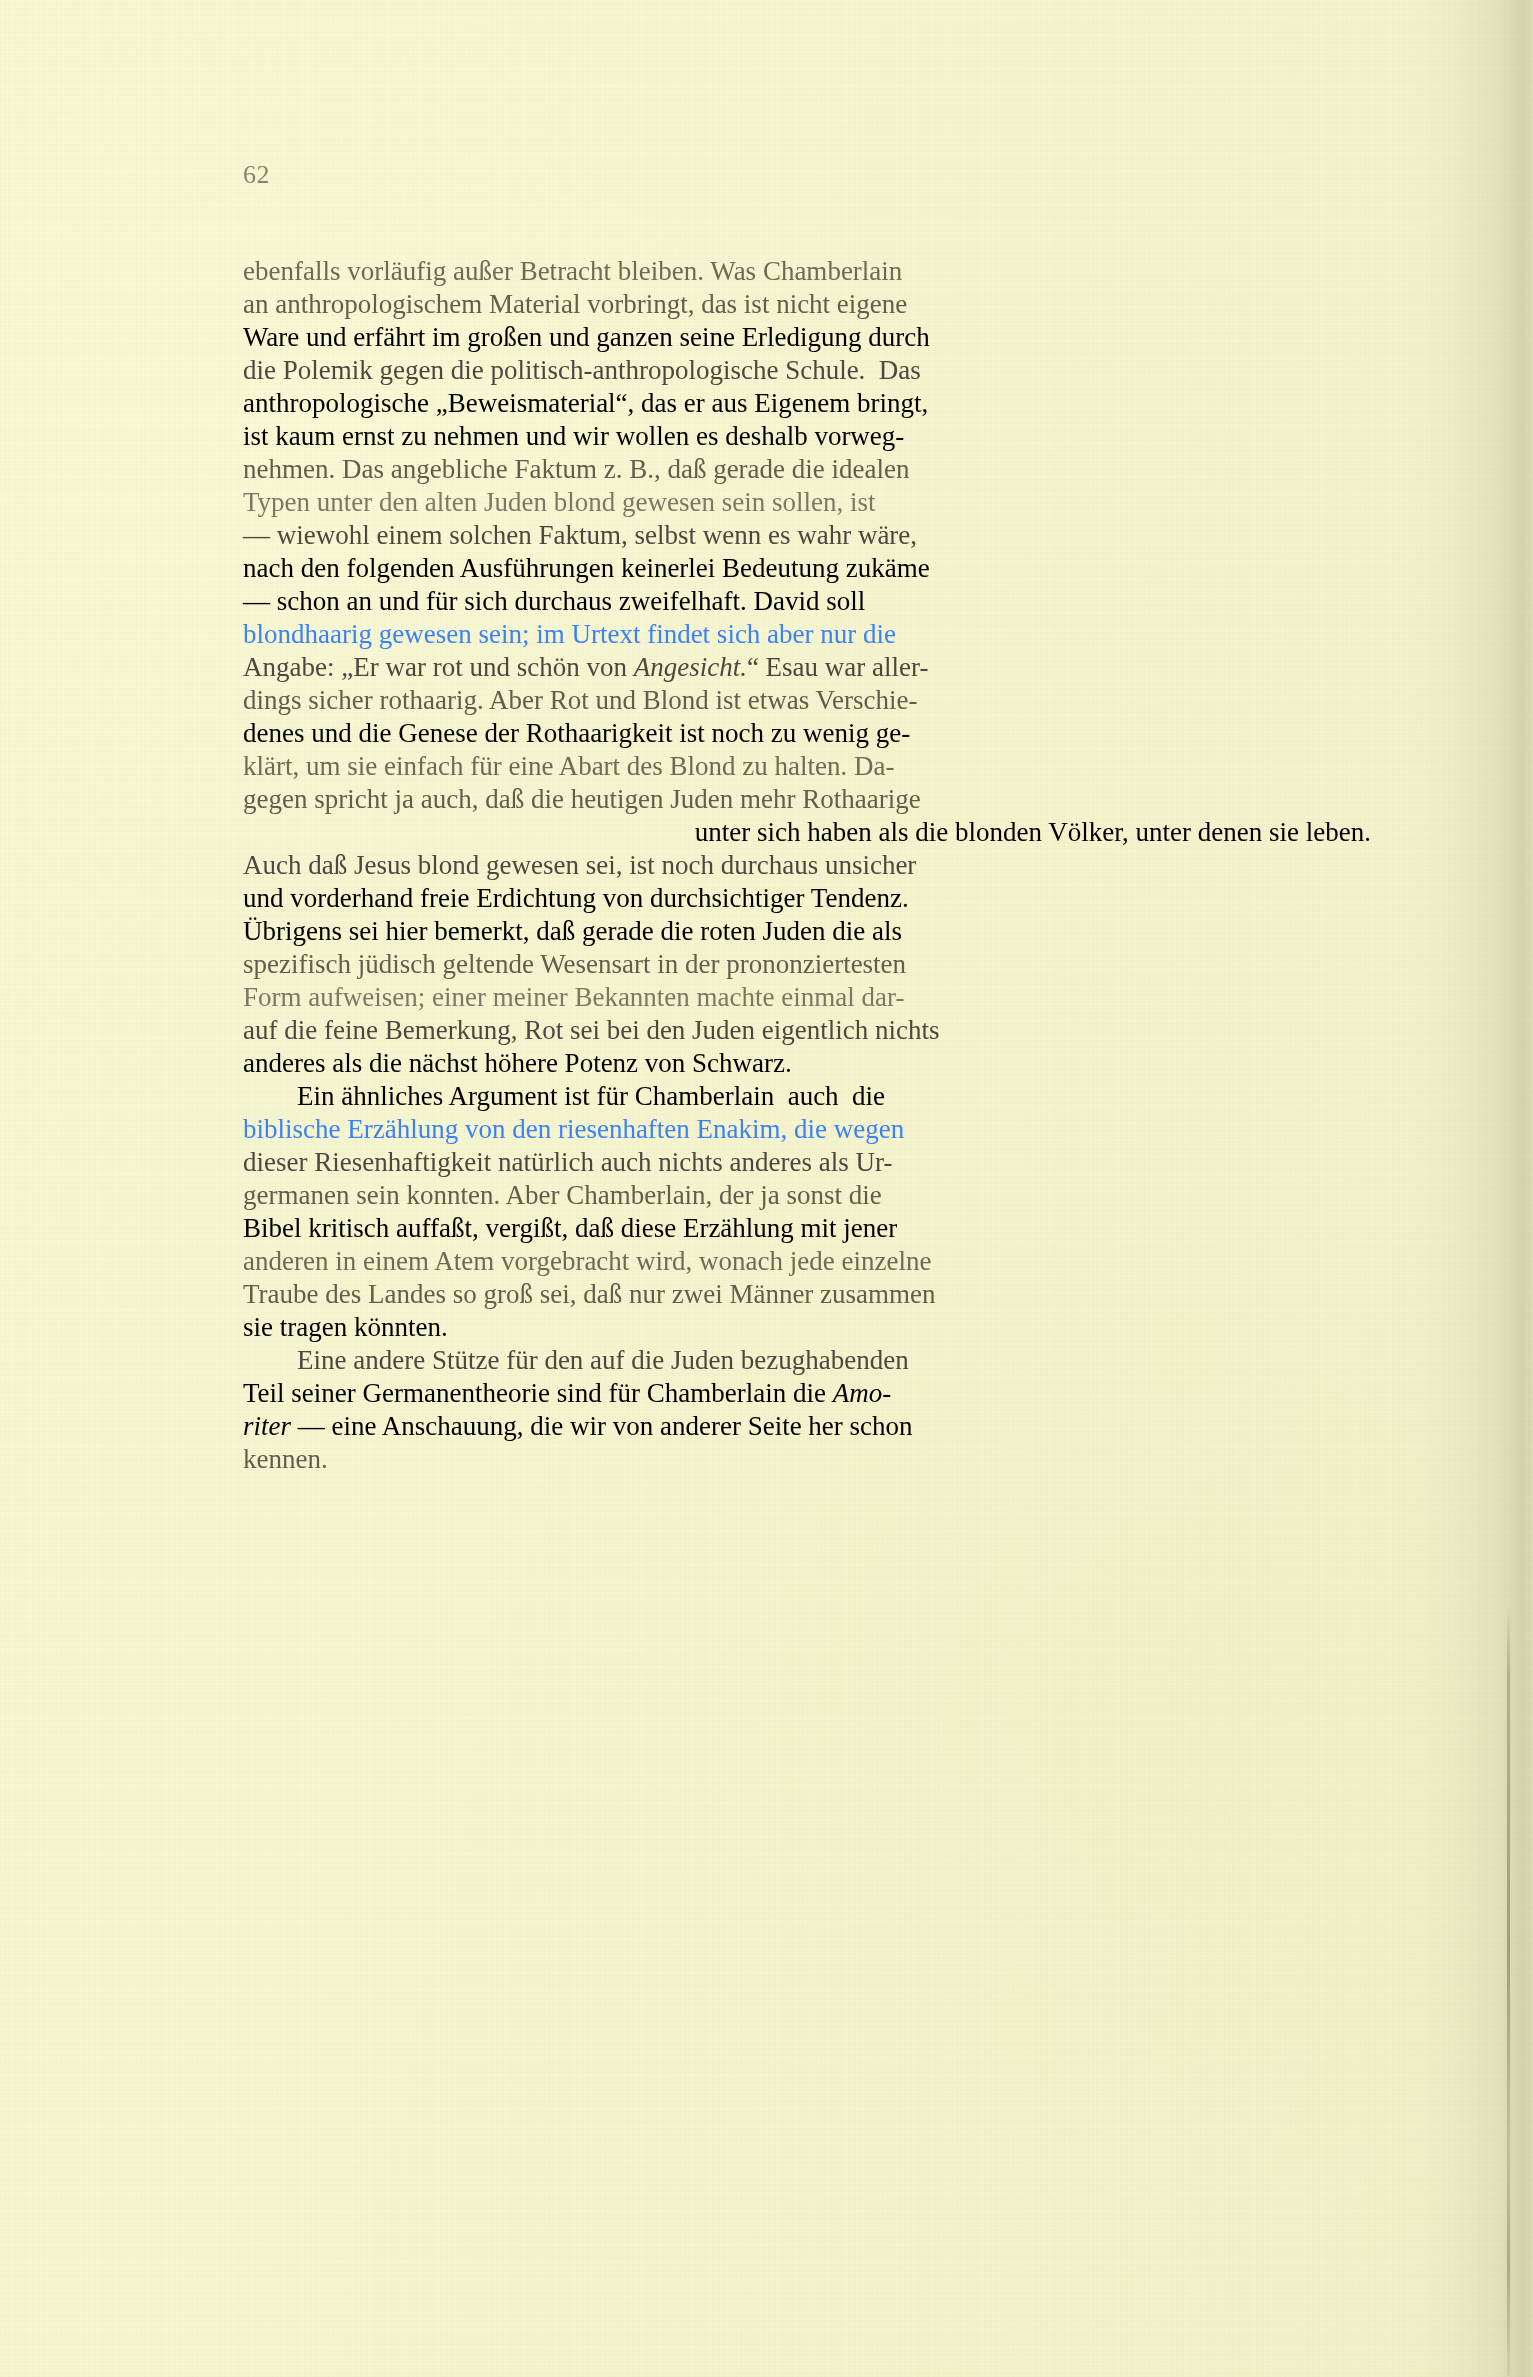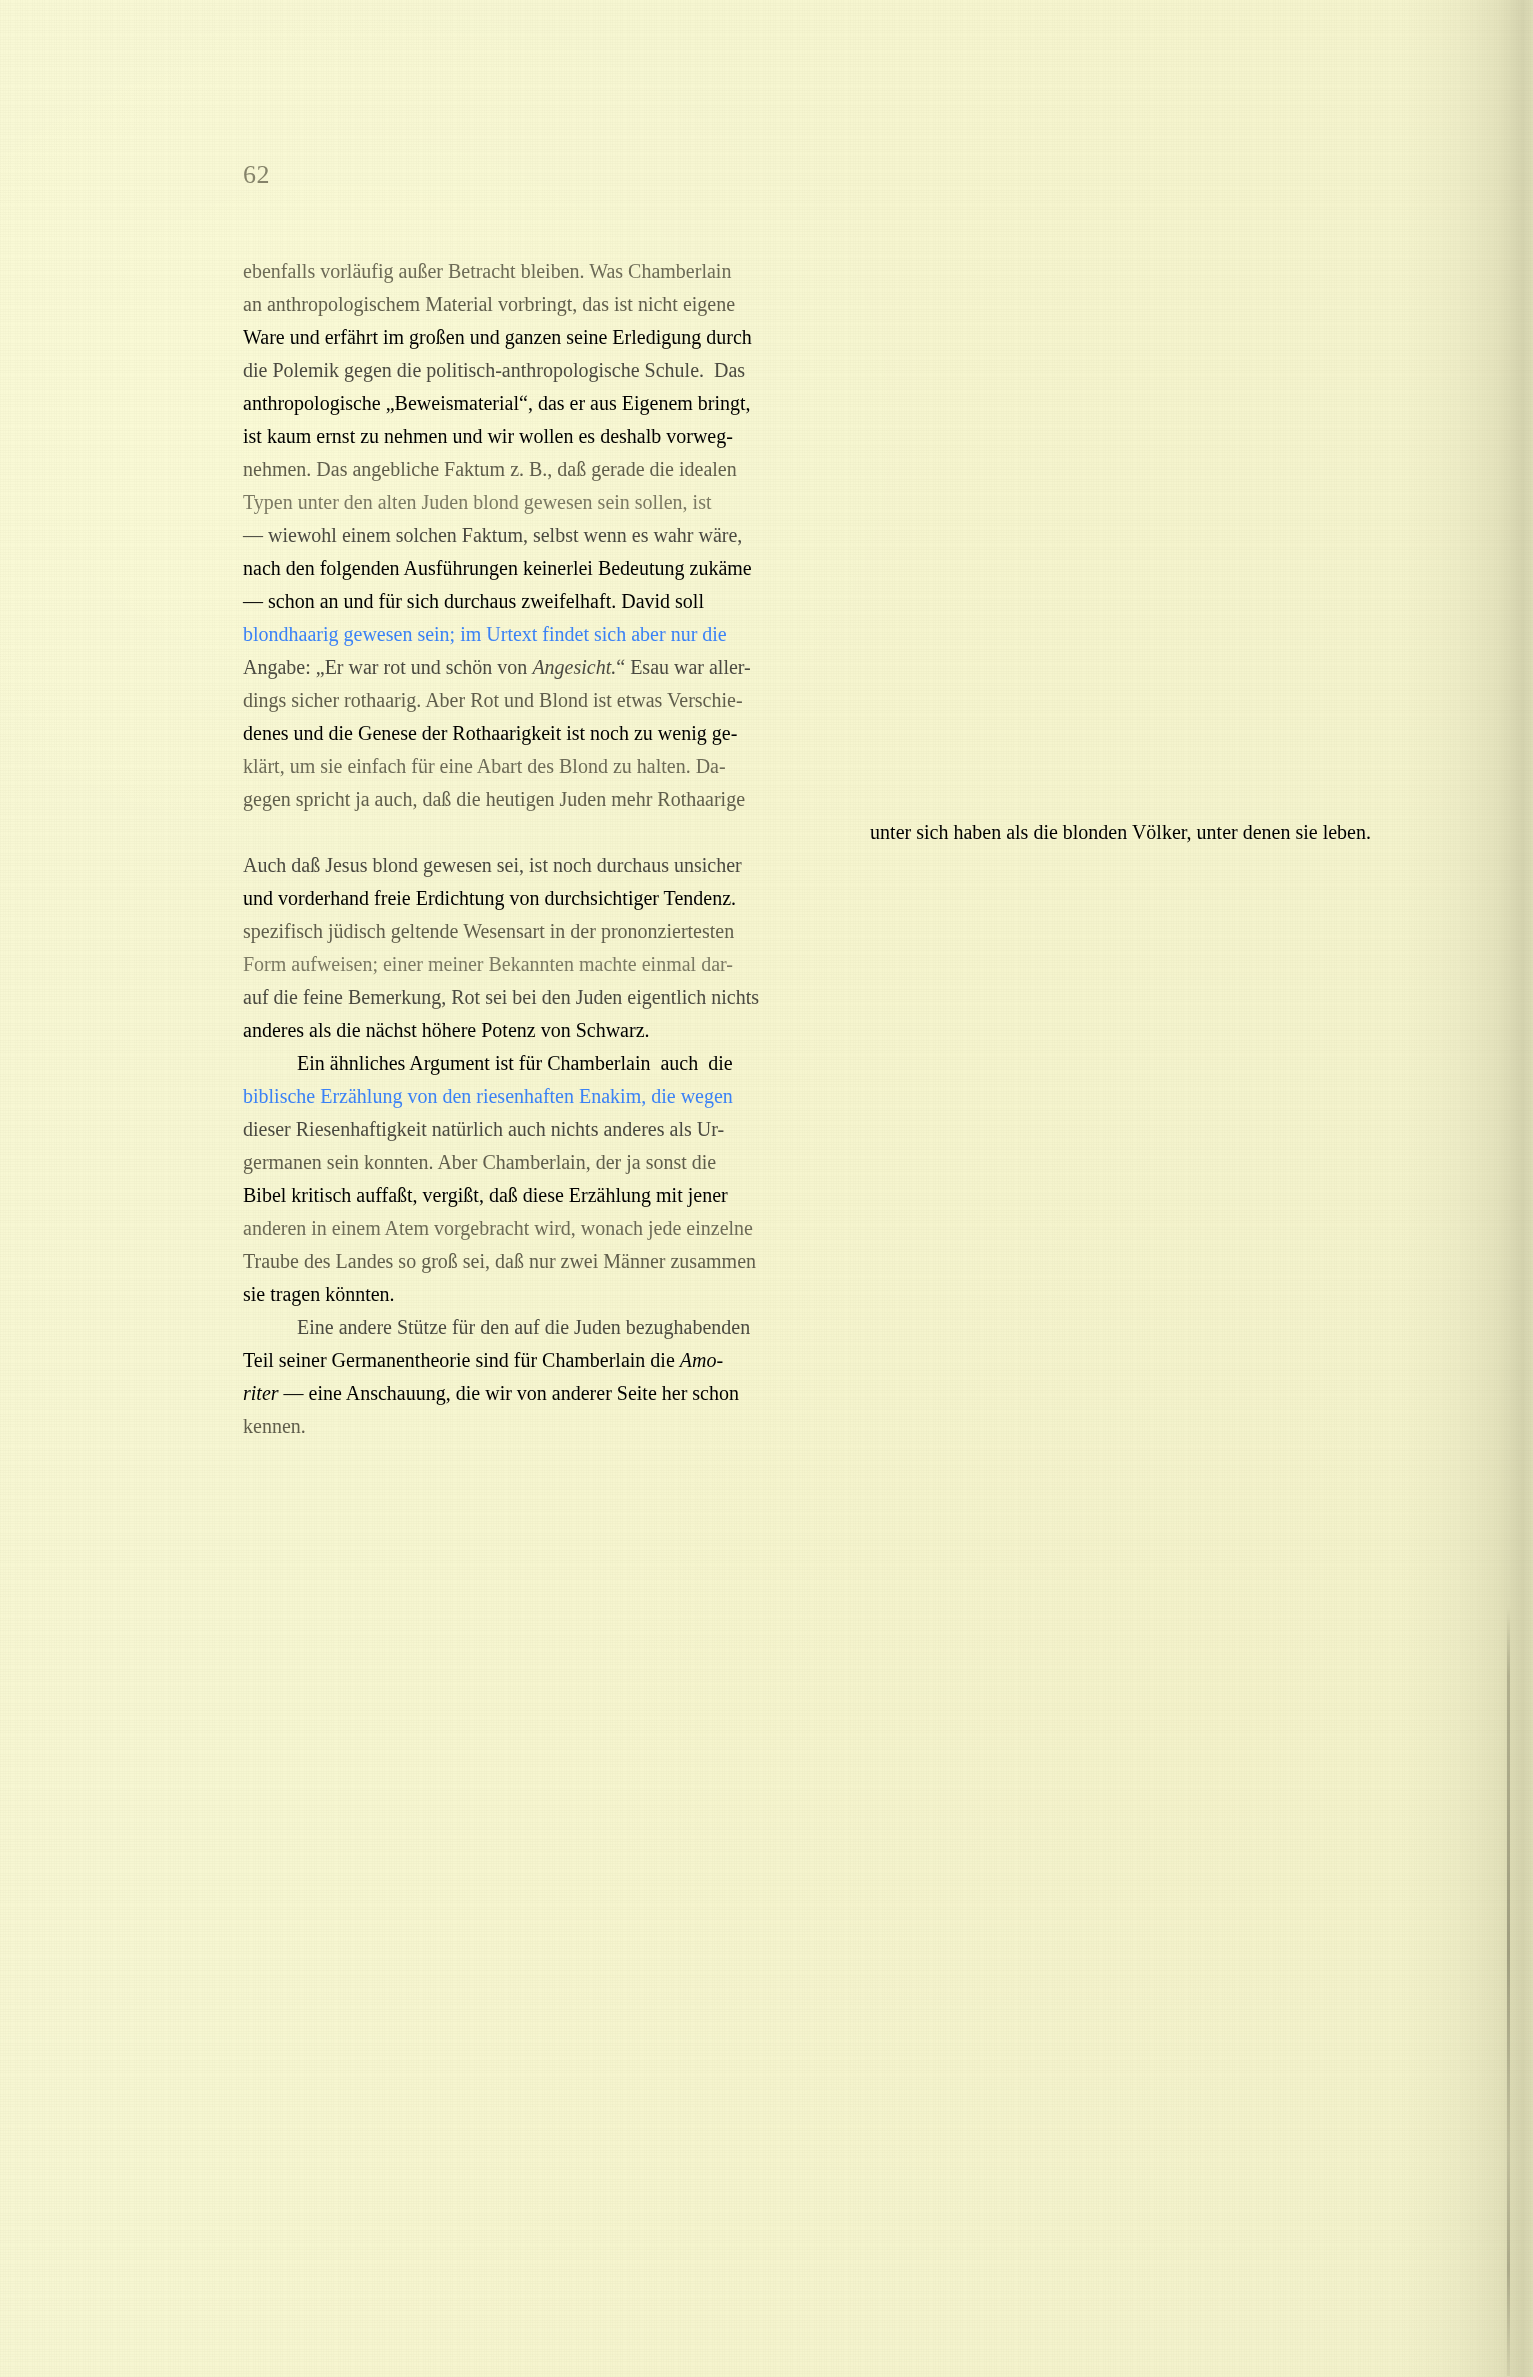--- a/index.html
+++ b/index.html
@@ -89,21 +89,21 @@
     position: absolute;
     left: 0;
     top: 255px;
     width: 1128px;
   }
 
   .line {
     display: block;
     height: 33px;
     line-height: 33px;
-    font-size: 20px;
+    font-size: 27px;
     white-space: pre;
     color: #4f4d42;
   }
 
   .ital { font-style: italic; }
 
   
   .f1 { color: #6d6b57; }
   .f2 { color: #605e4c; }
   .f3 { color: #000000; }
@@ -142,20 +142,21 @@
         <span class="line f3" style="word-spacing: 0px;"><span>— schon an und für sich durchaus zweifelhaft. David soll</span></span>
         <span class="line f7" style="word-spacing: 0px;"><span>blondhaarig gewesen sein; im Urtext findet sich aber nur die</span></span>
         <span class="line f4" style="word-spacing: 0px;"><span>Angabe: „Er war rot und schön von </span><span class="ital">Angesicht.</span><span>“ Esau war aller-</span></span>
         <span class="line f2" style="word-spacing: 0px;"><span>dings sicher rothaarig. Aber Rot und Blond ist etwas Verschie-</span></span>
         <span class="line f5" style="word-spacing: 0px;"><span>denes und die Genese der Rothaarigkeit ist noch zu wenig ge-</span></span>
         <span class="line f1" style="word-spacing: 0px;"><span>klärt, um sie einfach für eine Abart des Blond zu halten. Da-</span></span>
         <span class="line f2" style="word-spacing: 0px;"><span>gegen spricht ja auch, daß die heutigen Juden mehr Rothaarige</span></span>
         <span class="line f3" style="word-spacing: 0px; text-align: right;"><span>unter sich haben als die blonden Völker, unter denen sie leben.</span></span>
         <span class="line f4" style="word-spacing: 0px;"><span>Auch daß Jesus blond gewesen sei, ist noch durchaus unsicher</span></span>
         <span class="line f5" style="word-spacing: 0px;"><span>und vorderhand freie Erdichtung von durchsichtiger Tendenz.</span></span>
+        <span class="line f3" style="word-spacing: 0px;"><span>Übrigens sei hier bemerkt, daß gerade die roten Juden die als</span></span>
         <span class="line f2" style="word-spacing: 0px;"><span>spezifisch jüdisch geltende Wesensart in der prononziertesten</span></span>
         <span class="line f6" style="word-spacing: 0px;"><span>Form aufweisen; einer meiner Bekannten machte einmal dar-</span></span>
         <span class="line f4" style="word-spacing: 0px;"><span>auf die feine Bemerkung, Rot sei bei den Juden eigentlich nichts</span></span>
         <span class="line f5"><span>anderes als die nächst höhere Potenz von Schwarz.</span></span>
         <div></div>
         <span class="line f3 indent" style="word-spacing: 0px;"><span>Ein ähnliches Argument ist für Chamberlain  auch  die</span></span>
         <span class="line f7" style="word-spacing: 0px;"><span>biblische Erzählung von den riesenhaften Enakim, die wegen</span></span>
         <span class="line f4" style="word-spacing: 0px;"><span>dieser Riesenhaftigkeit natürlich auch nichts anderes als Ur-</span></span>
         <span class="line f2" style="word-spacing: 0px;"><span>germanen sein konnten. Aber Chamberlain, der ja sonst die</span></span>
         <span class="line f5" style="word-spacing: 0px;"><span>Bibel kritisch auffaßt, vergißt, daß diese Erzählung mit jener</span></span>

